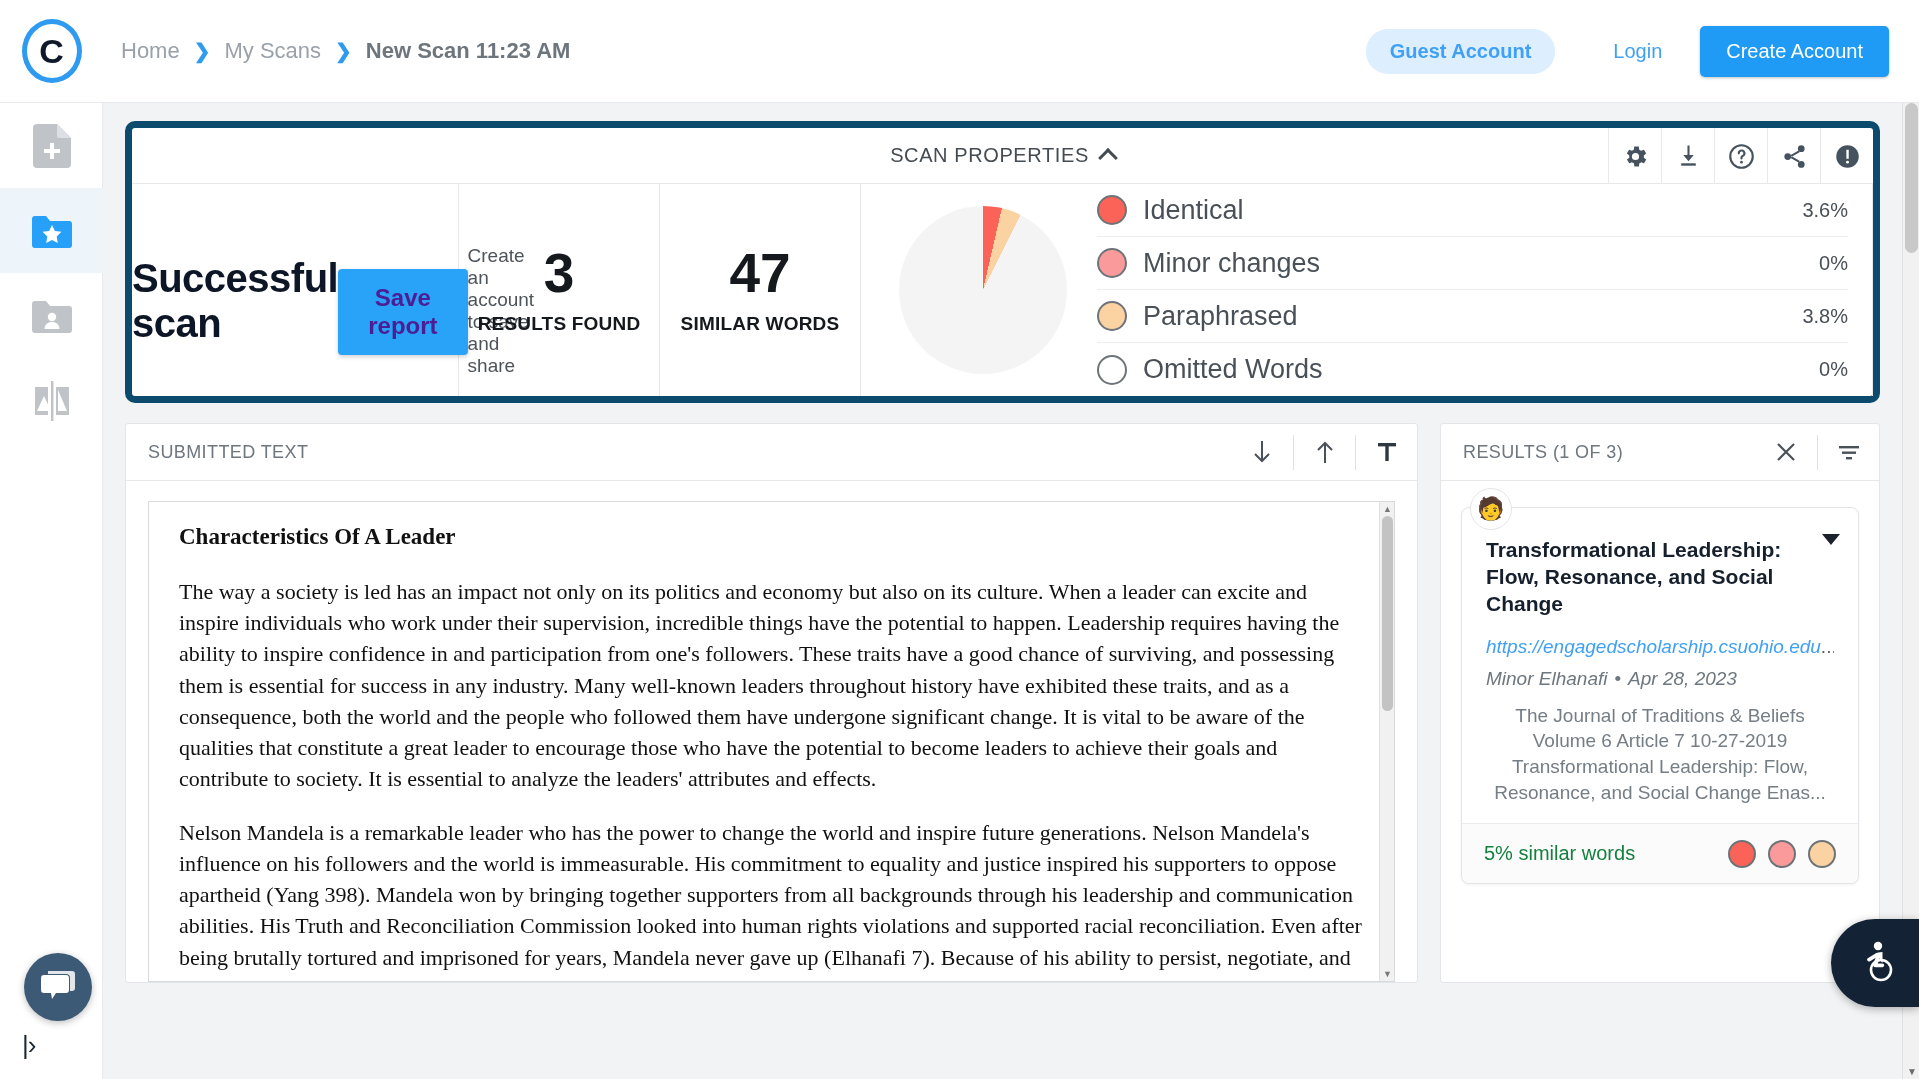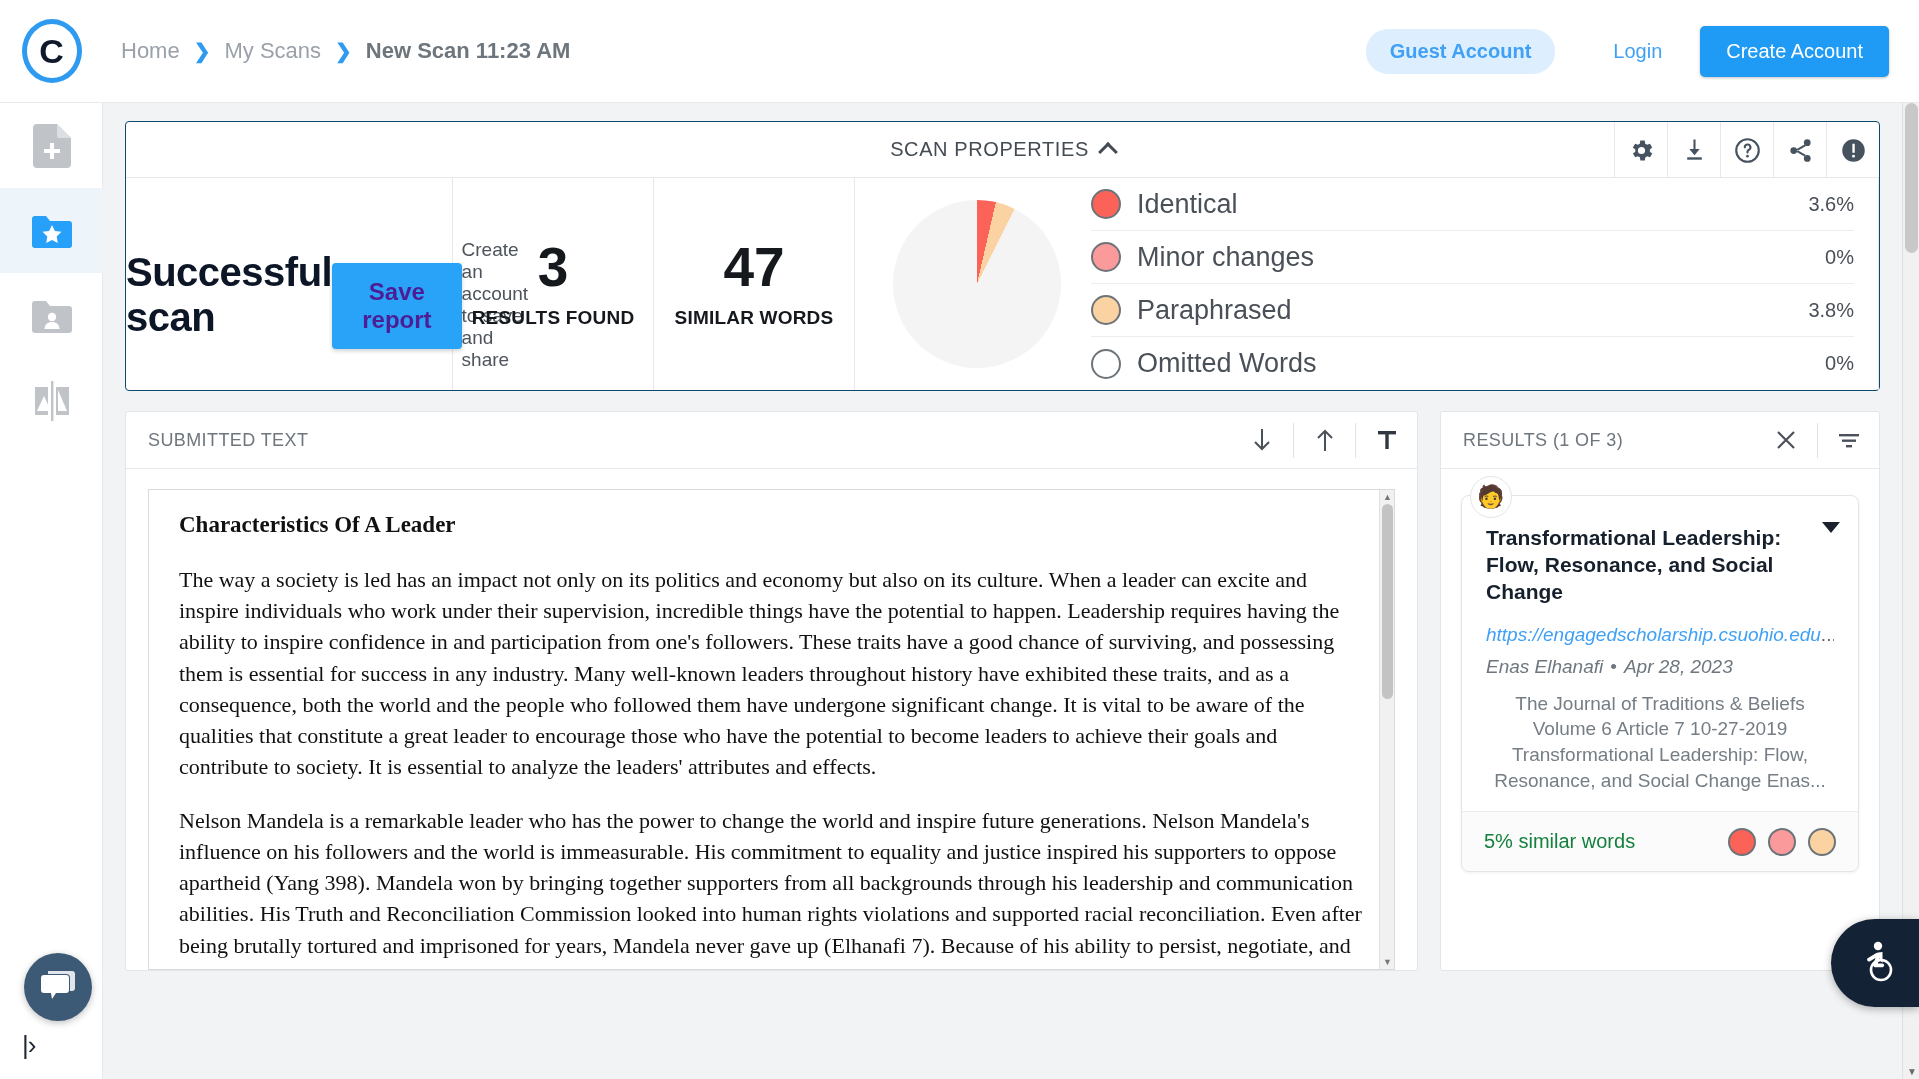--- a/index.html
+++ b/index.html
@@ -119,22 +119,22 @@
     background: #c8c8c8; border-radius: 7px;
   }
   .page-scroll .arrow-up, .page-scroll .arrow-down {
     position: absolute; left: 4px; font-size: 10px; color: #6b6b6b;
   }
   .page-scroll .arrow-up { top: 2px; }
   .page-scroll .arrow-down { bottom: 2px; }
 
   
   .scan-card {
-    background: #fff; border: 1px solid #0c4a6e;
-    border-radius: 4px;
+    background: #fff; border: 7px solid #0c4a6e;
+    border-radius: 10px;
   }
   .scan-head {
     height: 56px; display: flex; align-items: center;
     border-bottom: 1px solid #e6e8ea;
     position: relative;
   }
   .scan-head-title {
     flex: 1; text-align: center;
     font-size: 20px; color: #444b52; letter-spacing: .6px;
     display: flex; align-items: center; justify-content: center; gap: 12px;
@@ -565,21 +565,21 @@
       <div class="results-body">
         <div class="result-card">
           <div class="result-avatar">🧑</div>
           <div class="result-caret"></div>
           <div class="result-main">
             <div class="result-title">Transformational Leadership: Flow, Resonance, and Social Change</div>
             <div class="result-url">
               <span>https://engagedscholarship.csuohio.edu</span><span class="ell">...</span>
             </div>
             <div class="result-meta">
-              <span>Enas Elhanafi</span><span class="dot">•</span><span>Apr 28, 2023</span>
+              <span>Minor Elhanafi</span><span class="dot">•</span><span>Apr 28, 2023</span>
             </div>
             <div class="result-snippet">The Journal of Traditions &amp; Beliefs Volume 6 Article 7 10-27-2019 Transformational Leadership: Flow, Resonance, and Social Change Enas...</div>
           </div>
           <div class="result-foot">
             <span class="similar-words">5% similar words</span>
             <div class="foot-dots">
               <span class="foot-dot" id="fdot0" style="background: rgb(251, 98, 88);"></span>
               <span class="foot-dot" id="fdot1" style="background: rgb(250, 154, 154);"></span>
               <span class="foot-dot" id="fdot2" style="background: rgb(251, 210, 161);"></span>
             </div>

